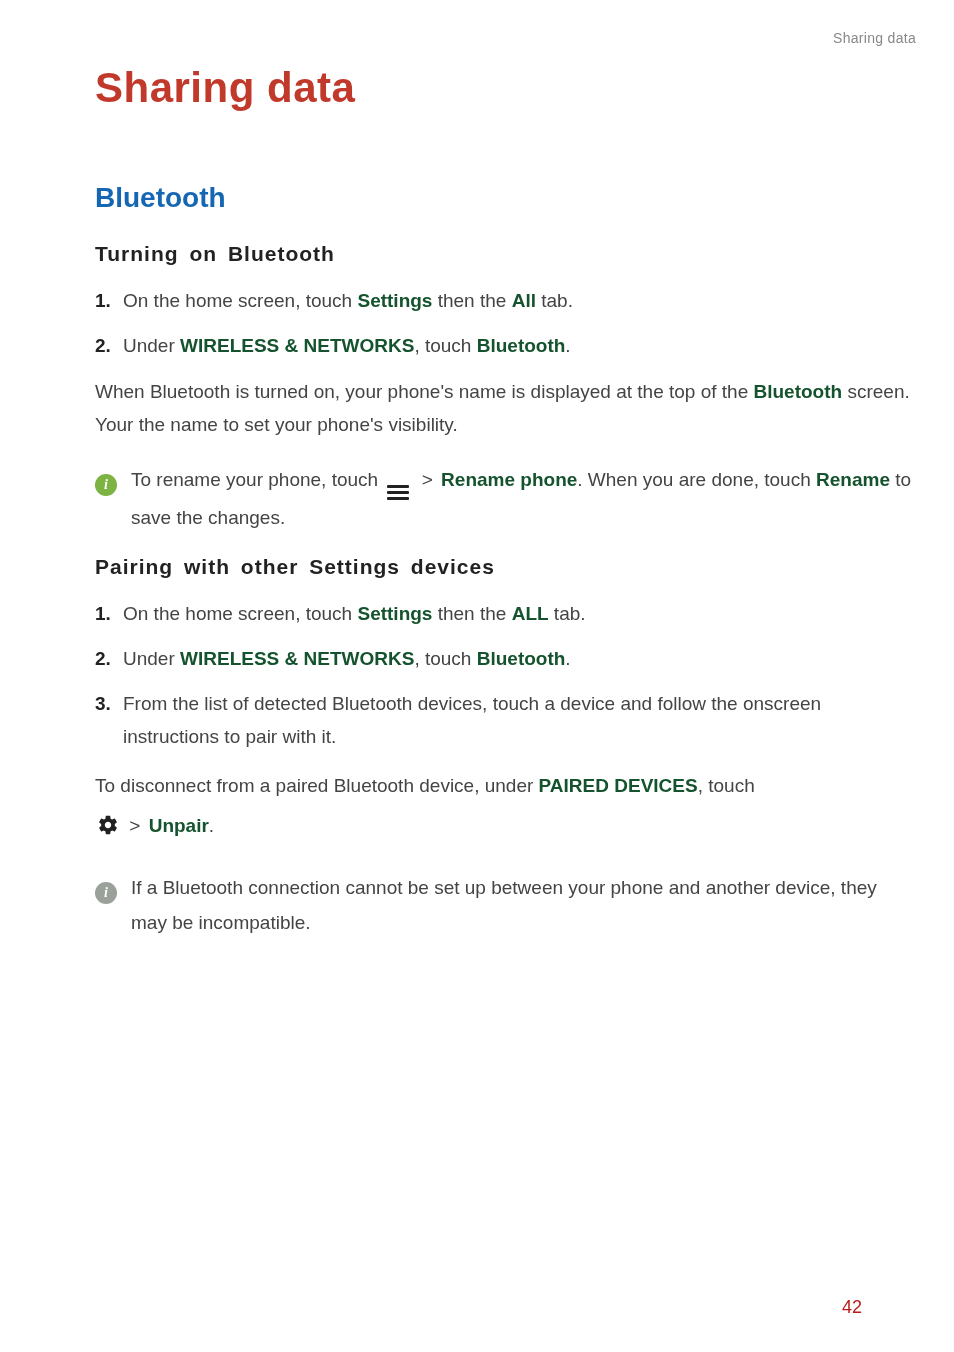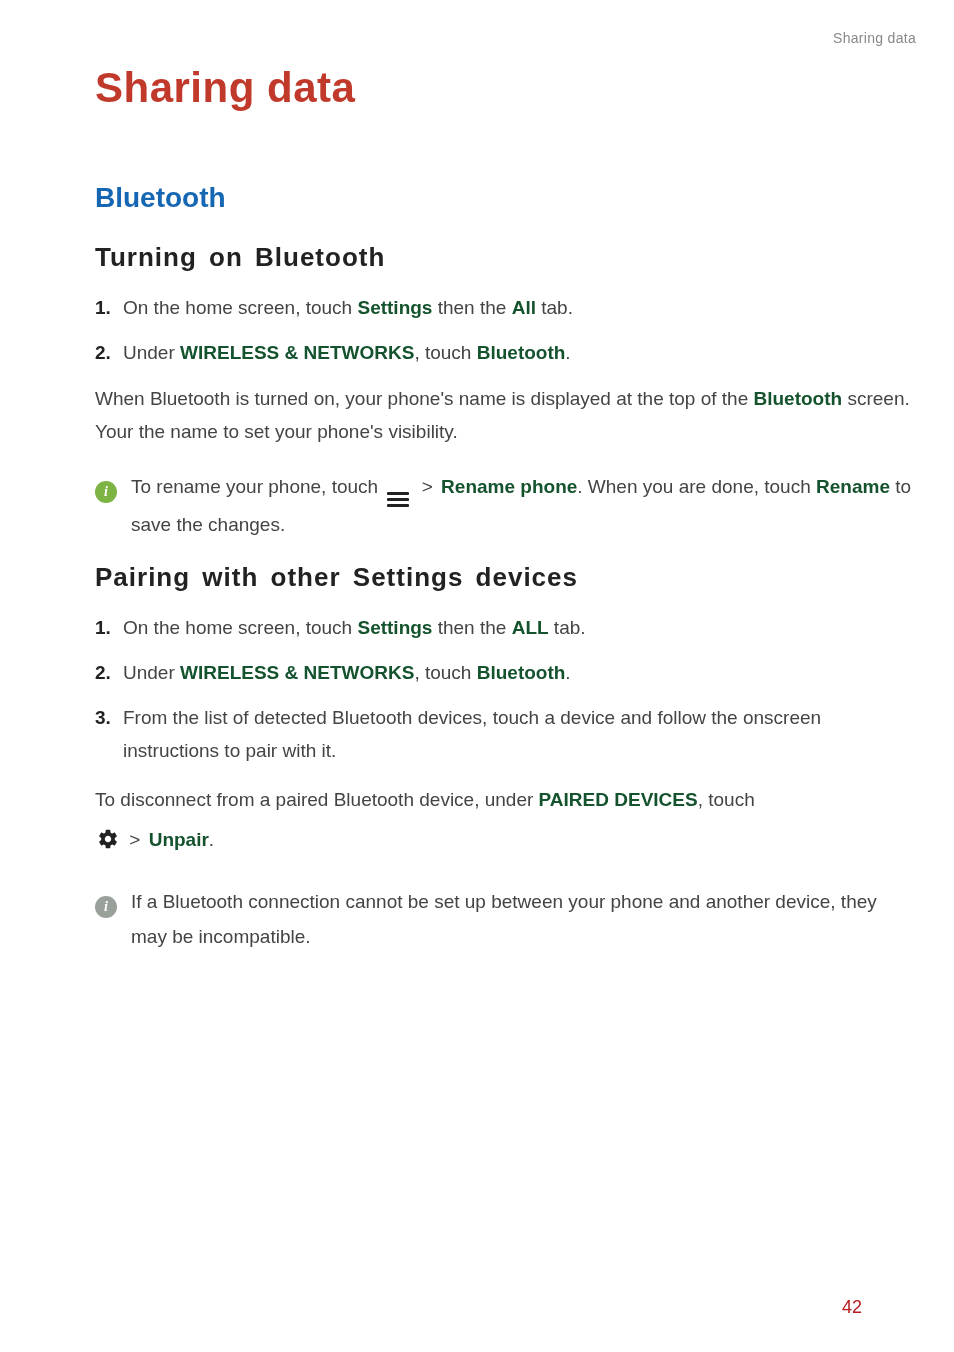--- a/index.html
+++ b/index.html
@@ -34,21 +34,21 @@
     font-weight: 700;
     margin-bottom: 28px;
   }
   .para {
     font-size: 19px;
     line-height: 1.75;
     color: #444;
     margin-bottom: 22px;
   }
   .h3 {
-    font-size: 26px;
+    font-size: 21px;
     font-weight: 700;
     color: #222;
     letter-spacing: 1px;
     word-spacing: 4px;
     margin-bottom: 18px;
     margin-top: 6px;
   }
   .step {
     font-size: 19px;
     line-height: 1.75;

